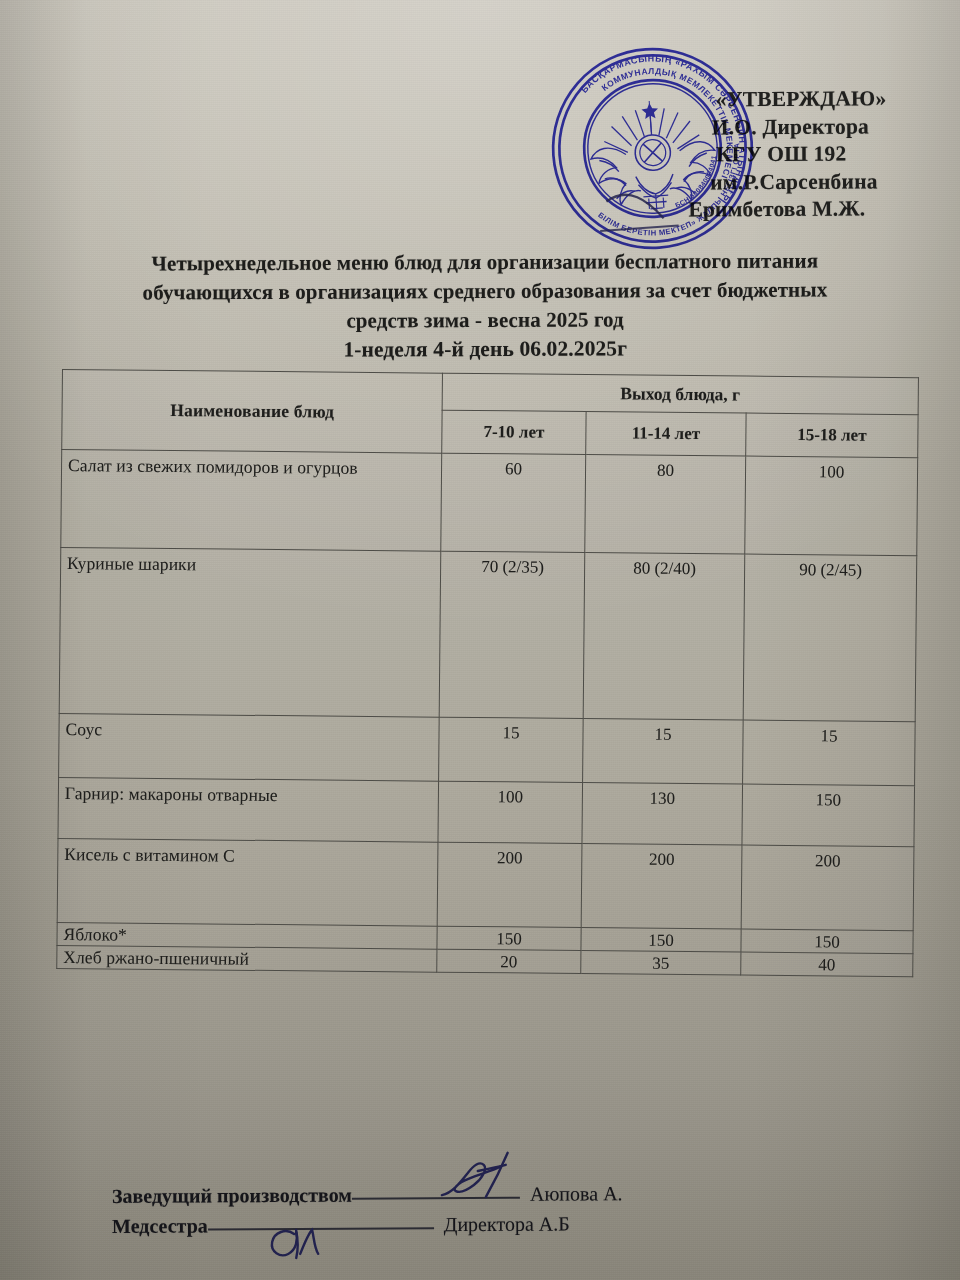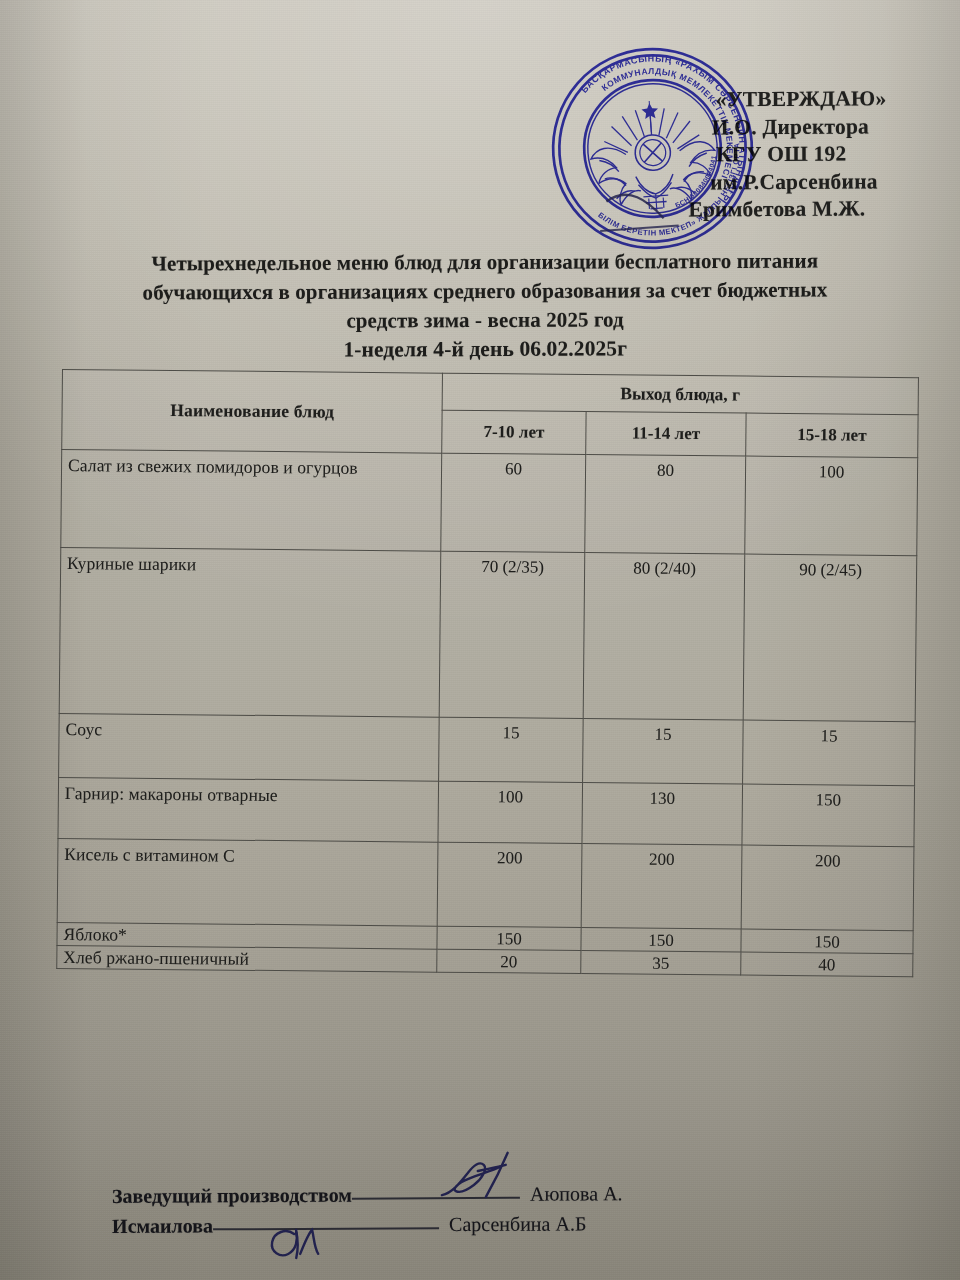--- a/index.html
+++ b/index.html
@@ -302,21 +302,21 @@
       <span class="lbl">Заведущий производством</span><span class="rule" style="width:168px"></span><span class="who">Аюпова А.</span>
       <svg id="sig1" viewBox="0 0 120 56">
         <g fill="none" stroke="#22224e" stroke-width="2.4" stroke-linecap="round">
           <path d="M8,46 C18,44 26,34 34,24 C40,16 46,12 50,16 C54,20 48,30 40,36 C32,42 26,44 22,42 C18,40 24,34 34,30 C46,25 58,22 66,18"></path>
           <path d="M74,4 C68,18 60,34 52,48"></path>
           <path d="M44,22 C54,20 64,18 72,16"></path>
         </g>
       </svg>
     </div>
     <div class="sigrow">
-      <span class="lbl">Исмаилова</span><span class="rule" style="width:226px"></span><span class="who">Сарсенбина А.Б</span>
+      <span class="lbl">Медсестра</span><span class="rule" style="width:226px"></span><span class="who">Директора А.Б</span>
       <svg id="sig2" viewBox="0 0 90 40">
         <g fill="none" stroke="#22224e" stroke-width="2.4" stroke-linecap="round">
           <path d="M30,10 C22,4 10,8 8,18 C6,28 16,34 24,30 C32,26 34,16 32,8"></path>
           <path d="M32,6 C34,16 34,26 32,34"></path>
           <path d="M36,30 C40,20 44,10 48,6 C50,14 50,24 54,30"></path>
         </g>
       </svg>
     </div>
   </div>
 

